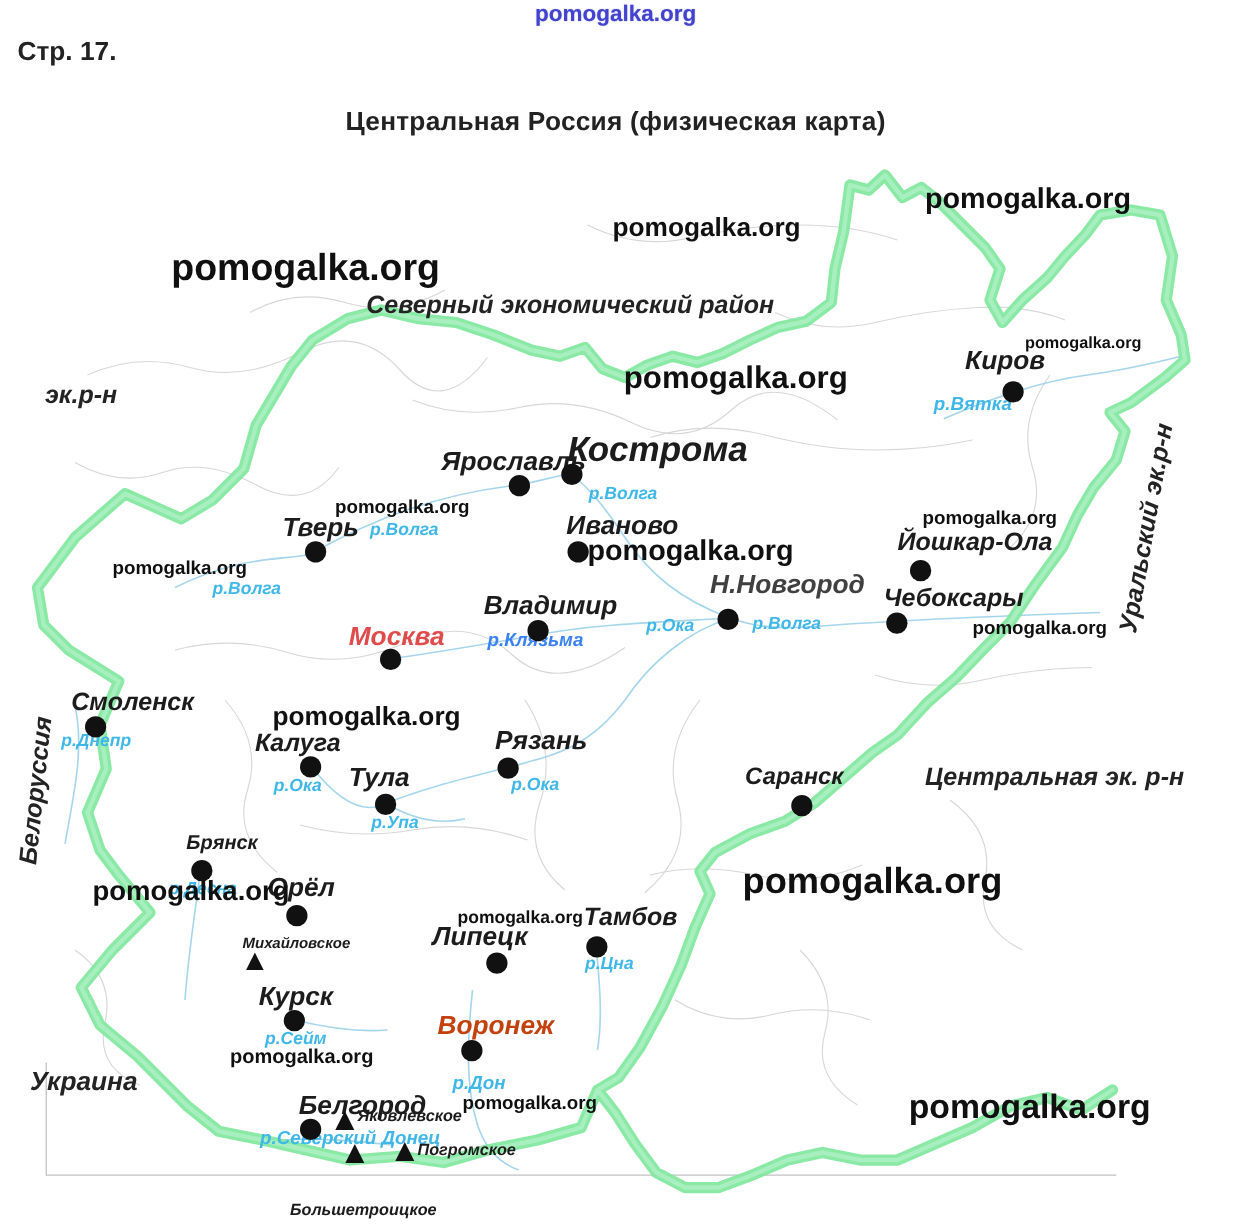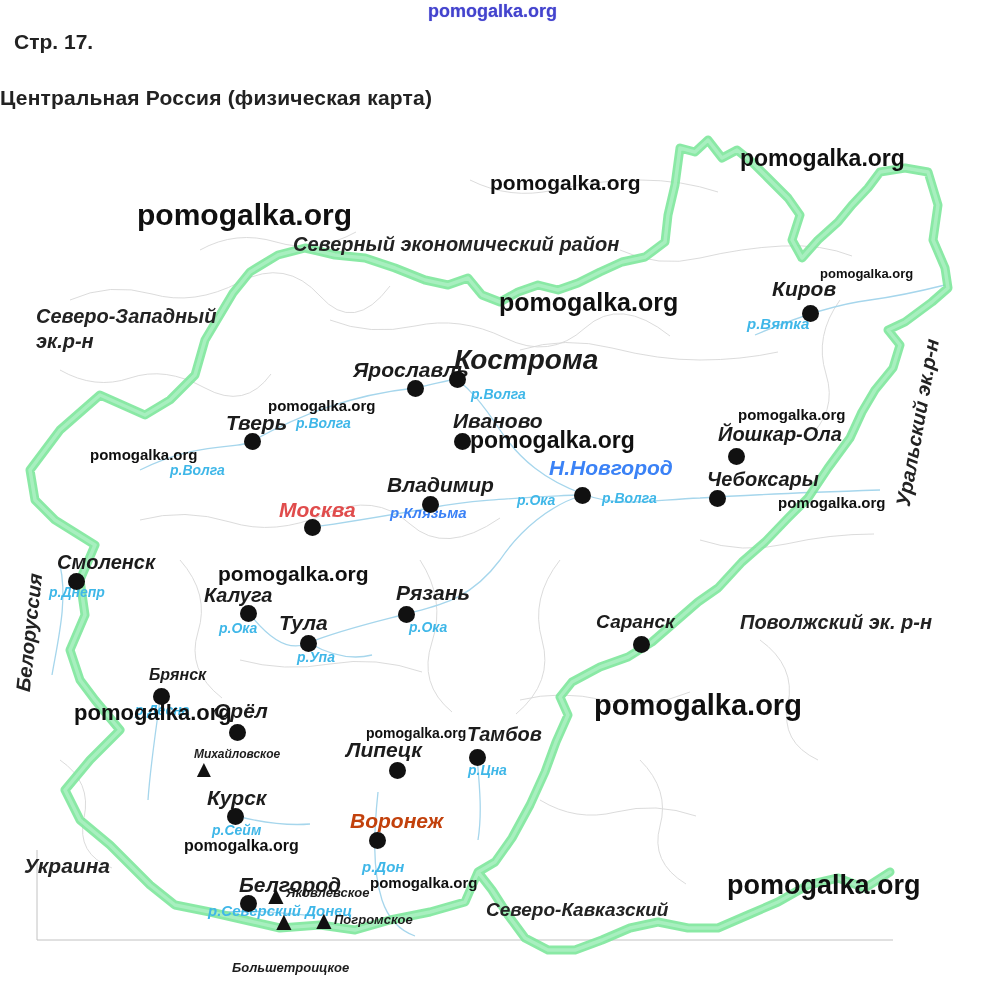--- a/index.html
+++ b/index.html
@@ -1,21 +1,21 @@
 <!DOCTYPE html>
 <html><head>
 <meta charset="utf-8">
 <style>
   html,body{margin:0;padding:0;background:#fff;}
   #stage{position:relative;width:987px;height:983px;background:#fff;overflow:hidden;
          font-family:"Liberation Sans",sans-serif;}
   #map-svg{position:absolute;left:0;top:0;z-index:0;}
   .hdr{position:absolute;z-index:4;color:#222;font-weight:700;}
   #page-label{left:14px;top:30px;font-size:21px;}
-  #map-title{left:0;top:86px;width:985px;text-align:left;font-size:21px;letter-spacing:.2px;}
+  #map-title{left:0;top:86px;width:985px;text-align:center;font-size:21px;letter-spacing:.2px;}
   .wm{position:absolute;z-index:3;color:#101010;white-space:nowrap;line-height:1;}
   .wm.blue{color:#4343cd;text-shadow:0 0 1px #9a9ae8;}
   .city-label{position:absolute;z-index:2;font-style:italic;font-weight:700;
               white-space:nowrap;line-height:1;}
   .city-dot{position:absolute;z-index:2;width:17px;height:17px;border-radius:50%;
             background:#111;}
   .river-label{position:absolute;z-index:1;font-style:italic;font-weight:700;
                white-space:nowrap;line-height:1;}
   .region-label{position:absolute;z-index:2;font-style:italic;font-weight:700;
                 color:#232323;white-space:nowrap;line-height:1.25;}
@@ -93,55 +93,53 @@
       <div class="river-label" style="left: 297px; top: 650px; font-size: 14px; color: rgb(63, 183, 232);">р.Упа</div>
       <div class="river-label" style="left: 135px; top: 703px; font-size: 14px; color: rgb(63, 183, 232);">р.Десна</div>
       <div class="river-label" style="left: 468px; top: 763px; font-size: 14px; color: rgb(63, 183, 232);">р.Цна</div>
       <div class="river-label" style="left: 212px; top: 823px; font-size: 14px; color: rgb(63, 183, 232);">р.Сейм</div>
       <div class="river-label" style="left: 362px; top: 859px; font-size: 15px; color: rgb(63, 183, 232);">р.Дон</div>
       <div class="river-label" style="left: 208px; top: 903px; font-size: 15px; color: rgb(63, 183, 232);">р.Северский Донец</div>
       <div class="region-label" style="left: 293px; top: 232px; font-size: 20px;">
         <div>Северный экономический район</div>
       </div>
       <div class="region-label" style="left: 36px; top: 304px; font-size: 20px;">
-        <div>Северо-Западный</div>
         <div>эк.р-н</div>
       </div>
       <div class="region-label" style="left: 833px; top: 410px; font-size: 20px; transform: rotate(-80deg);">
         <div>Уральский эк.р-н</div>
       </div>
       <div class="region-label" style="left: 740px; top: 610px; font-size: 20px;">
-        <div>Поволжский эк. р-н</div>
+        <div>Центральная эк. р-н</div>
       </div>
       <div class="region-label" style="left: -30px; top: 620px; font-size: 20px; transform: rotate(-84deg);">
         <div>Белоруссия</div>
       </div>
       <div class="region-label" style="left: 24px; top: 853px; font-size: 21px;">
         <div>Украина</div>
       </div>
       <div class="region-label" style="left: 486px; top: 898px; font-size: 19px;">
-        <div>Северо-Кавказский</div>
       </div>
       <div class="city-label" style="left: 772px; top: 278px; font-size: 21px; color: rgb(28, 28, 28);">Киров</div>
       <div class="city-dot" style="left: 802px; top: 305px;"></div>
       <div class="city-label" style="left: 337px; top: 359px; font-size: 21px; color: rgb(28, 28, 28); margin-left: 16px;">Ярославль</div>
       <div class="city-dot" style="left: 407px; top: 380px;"></div>
       <div class="city-label" style="left: 454px; top: 346px; font-size: 28px; color: rgb(28, 28, 28);">Кострома</div>
       <div class="city-dot" style="left: 449px; top: 371px;"></div>
       <div class="city-label" style="left: 453px; top: 410px; font-size: 21px; color: rgb(28, 28, 28); text-align: right;">Иваново</div>
       <div class="city-dot" style="left: 454px; top: 433px;"></div>
       <div class="city-label" style="left: 226px; top: 412px; font-size: 21px; color: rgb(28, 28, 28);">Тверь</div>
       <div class="city-dot" style="left: 244px; top: 433px;"></div>
       <div class="city-label" style="left: 718px; top: 424px; font-size: 20px; color: rgb(28, 28, 28);">Йошкар-Ола</div>
       <div class="city-dot" style="left: 728px; top: 448px;"></div>
       <div class="city-label" style="left: 707px; top: 469px; font-size: 20px; color: rgb(28, 28, 28);">Чебоксары</div>
       <div class="city-dot" style="left: 709px; top: 490px;"></div>
       <div class="city-label" style="left: 387px; top: 474px; font-size: 21px; color: rgb(28, 28, 28);">Владимир</div>
       <div class="city-dot" style="left: 422px; top: 496px;"></div>
-      <div class="city-label" style="left: 549px; top: 457px; font-size: 21px; color: #3b82f6;">Н.Новгород</div>
+      <div class="city-label" style="left: 568px; top: 457px; font-size: 21px; color: #404040;">Н.Новгород</div>
       <div class="city-dot" style="left: 574px; top: 487px;"></div>
       <div class="city-label" style="left: 279px; top: 499px; font-size: 21px; color: rgb(224, 76, 76);">Москва</div>
       <div class="city-dot" style="left: 304px; top: 519px;"></div>
       <div class="city-label" style="left: 57px; top: 552px; font-size: 20px; color: rgb(28, 28, 28);">Смоленск</div>
       <div class="city-dot" style="left: 68px; top: 573px;"></div>
       <div class="city-label" style="left: 204px; top: 585px; font-size: 20px; color: rgb(28, 28, 28);">Калуга</div>
       <div class="city-dot" style="left: 240px; top: 605px;"></div>
       <div class="city-label" style="left: 279px; top: 612px; font-size: 21px; color: rgb(28, 28, 28);">Тула</div>
       <div class="city-dot" style="left: 300px; top: 635px;"></div>
       <div class="city-label" style="left: 396px; top: 582px; font-size: 21px; color: rgb(28, 28, 28);">Рязань</div>

